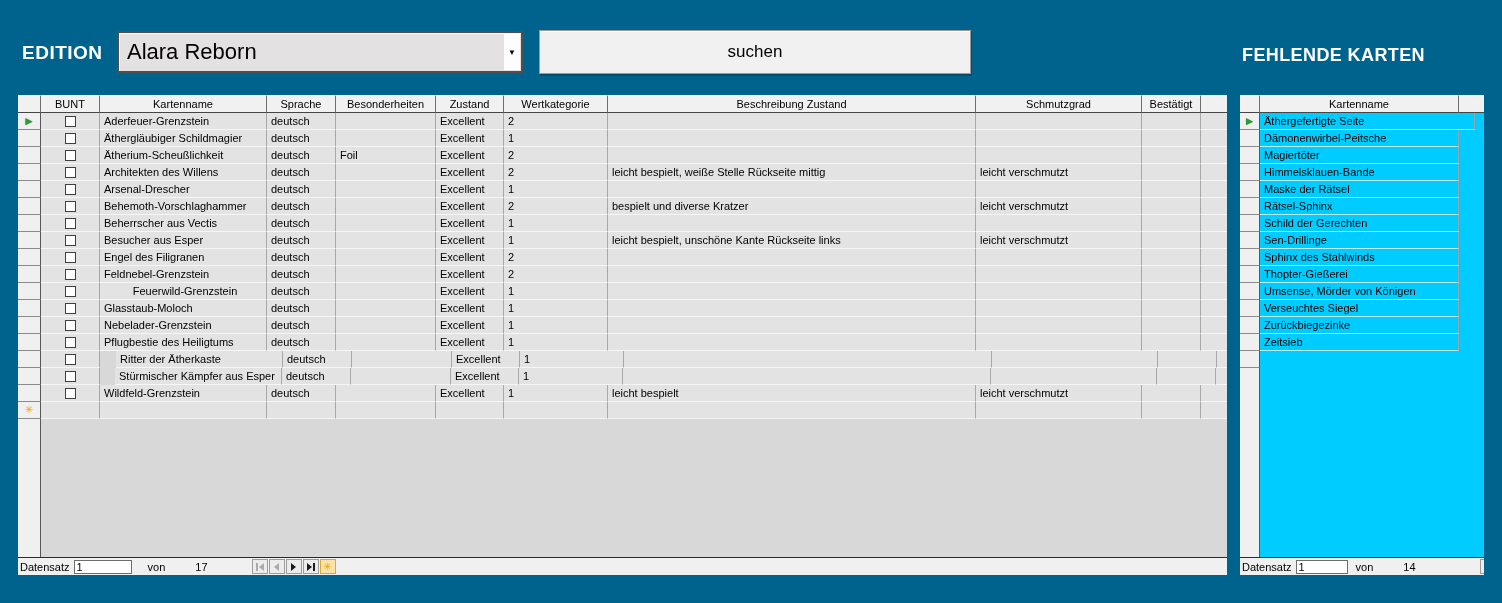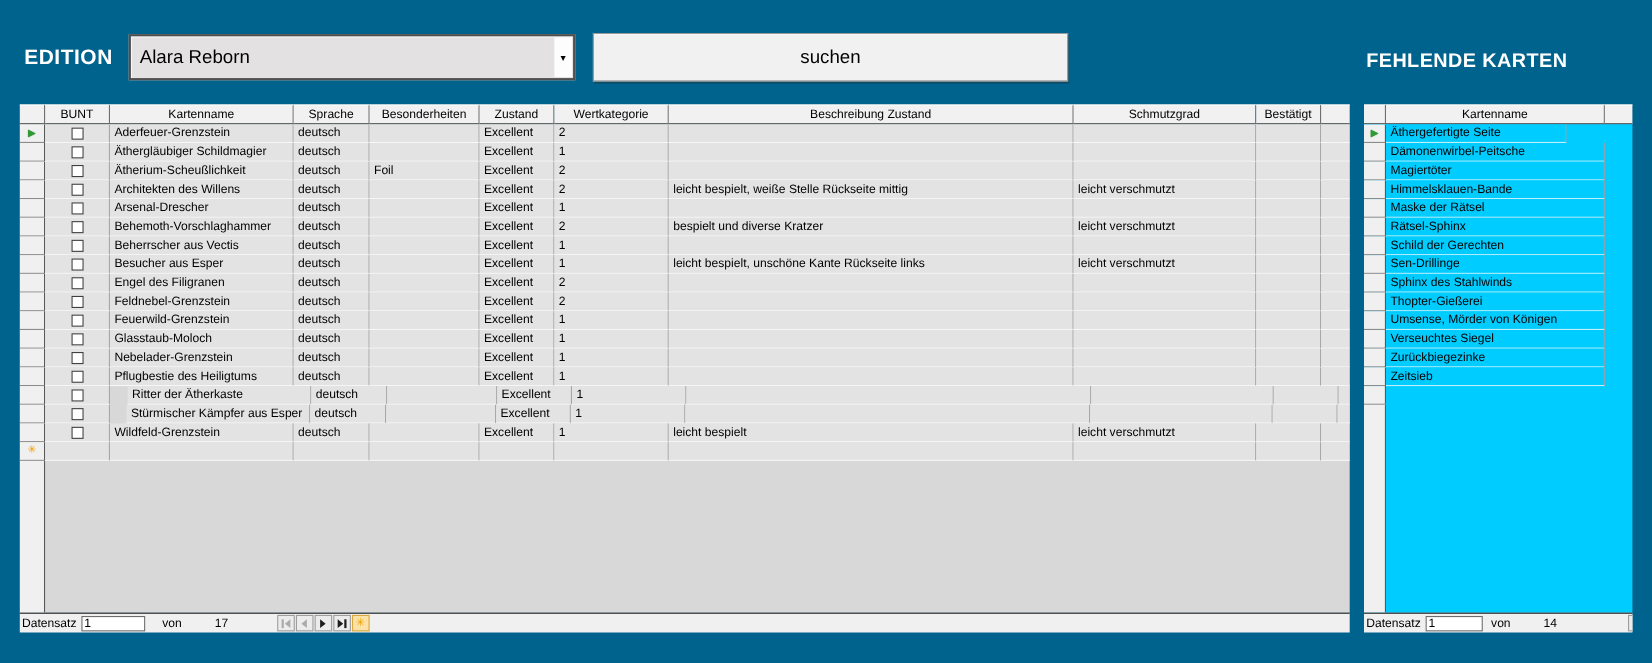--- a/index.html
+++ b/index.html
@@ -17,21 +17,21 @@
     font-size:19px;font-weight:bold;color:#ffffff;letter-spacing:.5px;
   }
   .combo{
     position:absolute;left:113px;top:31px;width:406px;height:42px;
     box-sizing:border-box;background:#e3e1e1;
     border:2px solid #4f4f4f;
     box-shadow:inset 1px 1px 0 rgba(255,255,255,.75);
   }
   .combo-text{
     position:absolute;left:8px;top:50%;transform:translateY(-50%);
-    font-size:17px;color:#000;white-space:nowrap;
+    font-size:22px;color:#000;white-space:nowrap;
   }
   .combo-arrow{
     position:absolute;right:1px;top:1px;bottom:1px;width:16px;
     background:#fdfdfd;display:flex;align-items:center;justify-content:center;
     font-size:8px;color:#000;
   }
   .suchen-btn{
     position:absolute;left:535px;top:30px;width:432px;height:44px;
     box-sizing:border-box;background:#f1f1f1;
     border:1px solid #9a9a9a;
@@ -306,21 +306,21 @@
           <div class="cell" style="width: 368px;"></div>
           <div class="cell" style="width: 166px;"></div>
           <div class="cell" style="width: 59px;"></div>
           <div class="cell blankcol" style="width: 26px;"></div>
         </div>
         <div class="drow">
           <div class="selcell" style="width: 23px;"></div>
           <div class="cell center" style="width: 59px;">
             <div class="checkbox"></div>
           </div>
-          <div class="cell" style="width: 167px;">Feuerwild-Grenzstein</div>
+          <div class="cell" style="width: 167px; text-align: center;">Feuerwild-Grenzstein</div>
           <div class="cell" style="width: 69px;">deutsch</div>
           <div class="cell" style="width: 100px;"></div>
           <div class="cell" style="width: 68px;">Excellent</div>
           <div class="cell" style="width: 104px;">1</div>
           <div class="cell" style="width: 368px;"></div>
           <div class="cell" style="width: 166px;"></div>
           <div class="cell" style="width: 59px;"></div>
           <div class="cell blankcol" style="width: 26px;"></div>
         </div>
         <div class="drow">
@@ -461,21 +461,21 @@
     <div class="grid-header" id="missing-header">
         <div class="hcell" style="width: 20px;"></div>
         <div class="hcell" style="width: 199px;">Kartenname</div>
         <div class="hcell nobr" style="width: 25px;"></div>
       </div>
     <div class="body-region body-cyan" id="missing-body">
         <div class="drow">
           <div class="selcell" style="width: 20px;">
             <span class="sel-arrow">▶</span>
           </div>
-          <div class="namecell" style="width: 164px;">Äthergefertigte Seite</div>
+          <div class="namecell" style="width: 215px;">Äthergefertigte Seite</div>
         </div>
         <div class="drow">
           <div class="selcell" style="width: 20px;"></div>
           <div class="namecell" style="width: 199px;">Dämonenwirbel-Peitsche</div>
         </div>
         <div class="drow">
           <div class="selcell" style="width: 20px;"></div>
           <div class="namecell" style="width: 199px;">Magiertöter</div>
         </div>
         <div class="drow">

